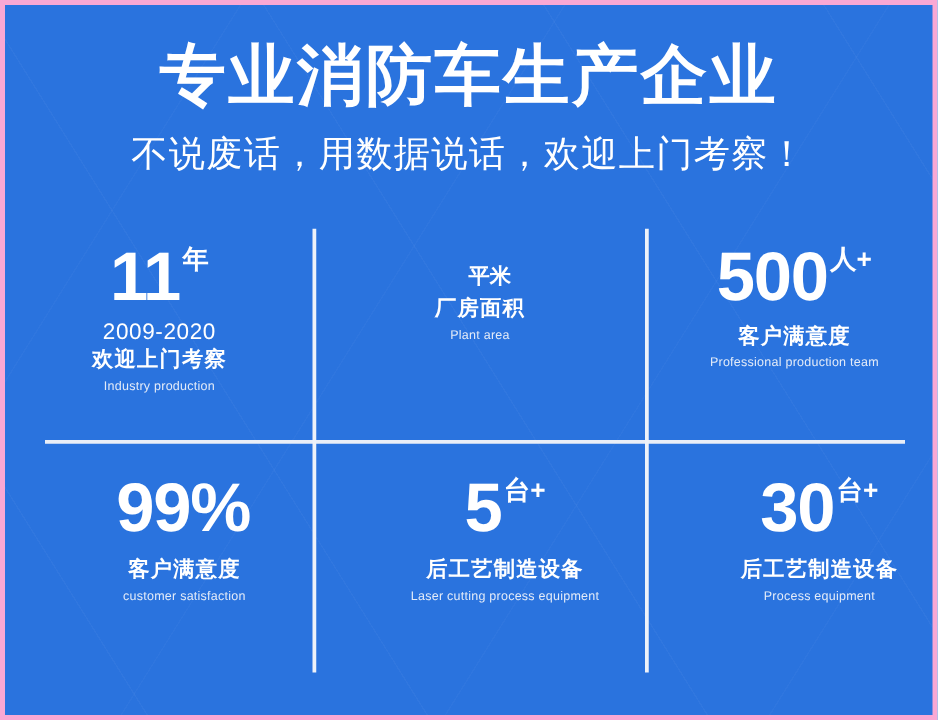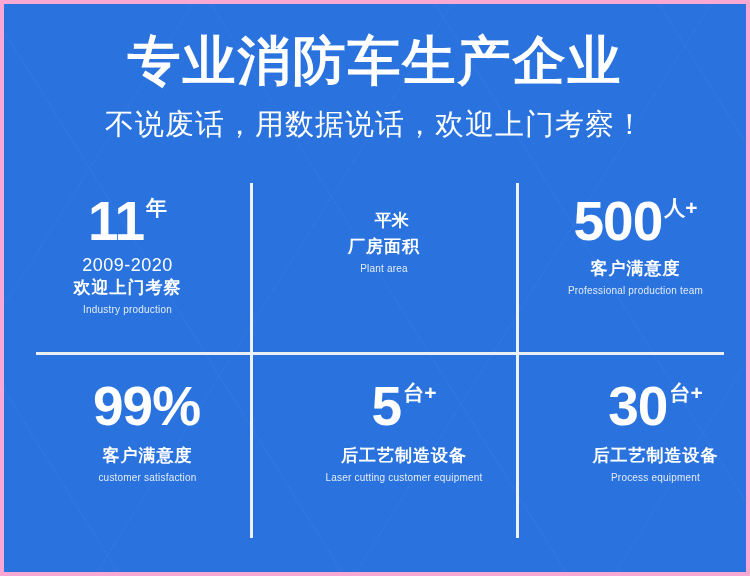--- a/index.html
+++ b/index.html
@@ -235,21 +235,21 @@
           <div class="label-cn">客户满意度</div>
           <div class="label-en">customer satisfaction</div>
         </div>
 
         <div class="cell row2">
           <div class="numline">
             <span class="bignum">5</span>
             <span class="unit">台+</span>
           </div>
           <div class="label-cn">后工艺制造设备</div>
-          <div class="label-en">Laser cutting customer equipment</div>
+          <div class="label-en">Laser cutting process equipment</div>
         </div>
 
         <div class="cell row2">
           <div class="numline">
             <span class="bignum">30</span>
             <span class="unit">台+</span>
           </div>
           <div class="label-cn">后工艺制造设备</div>
           <div class="label-en">Process equipment</div>
         </div>

